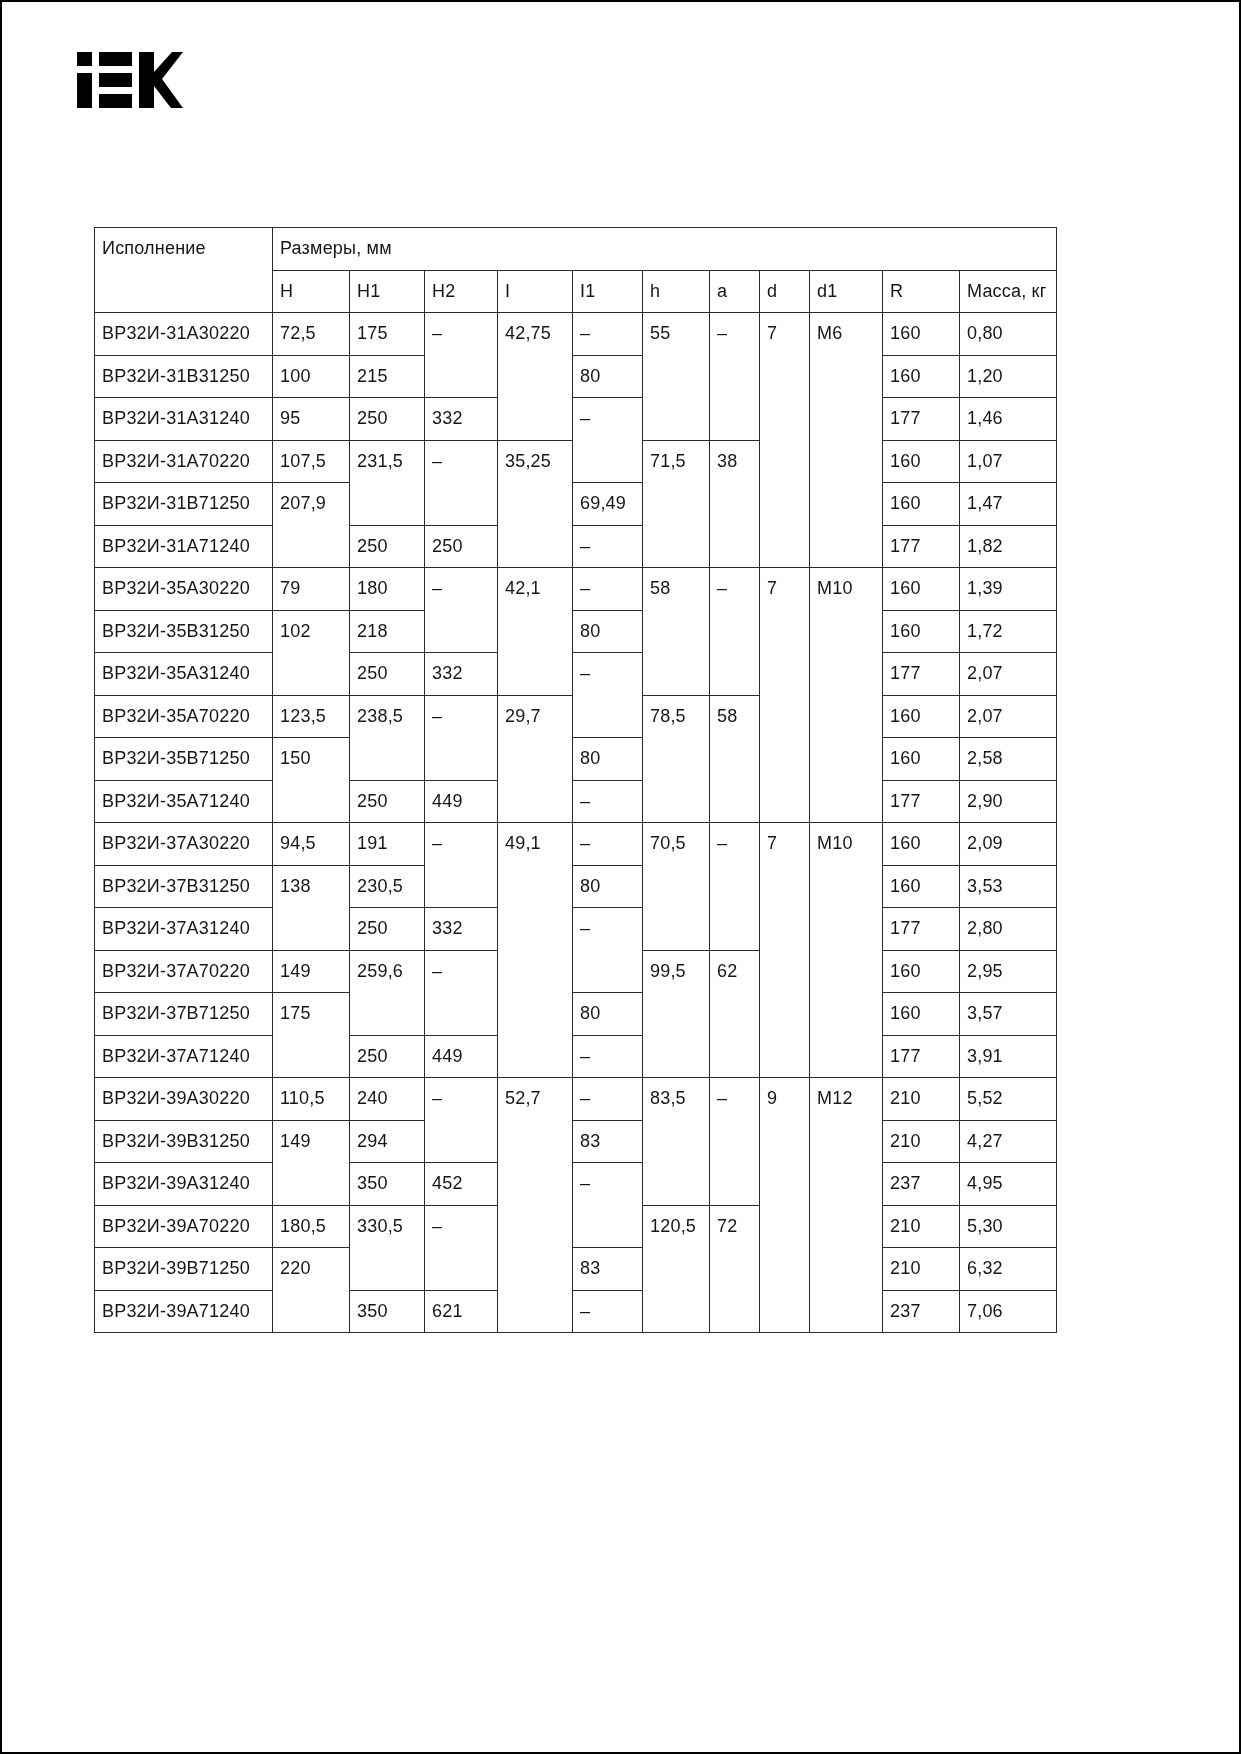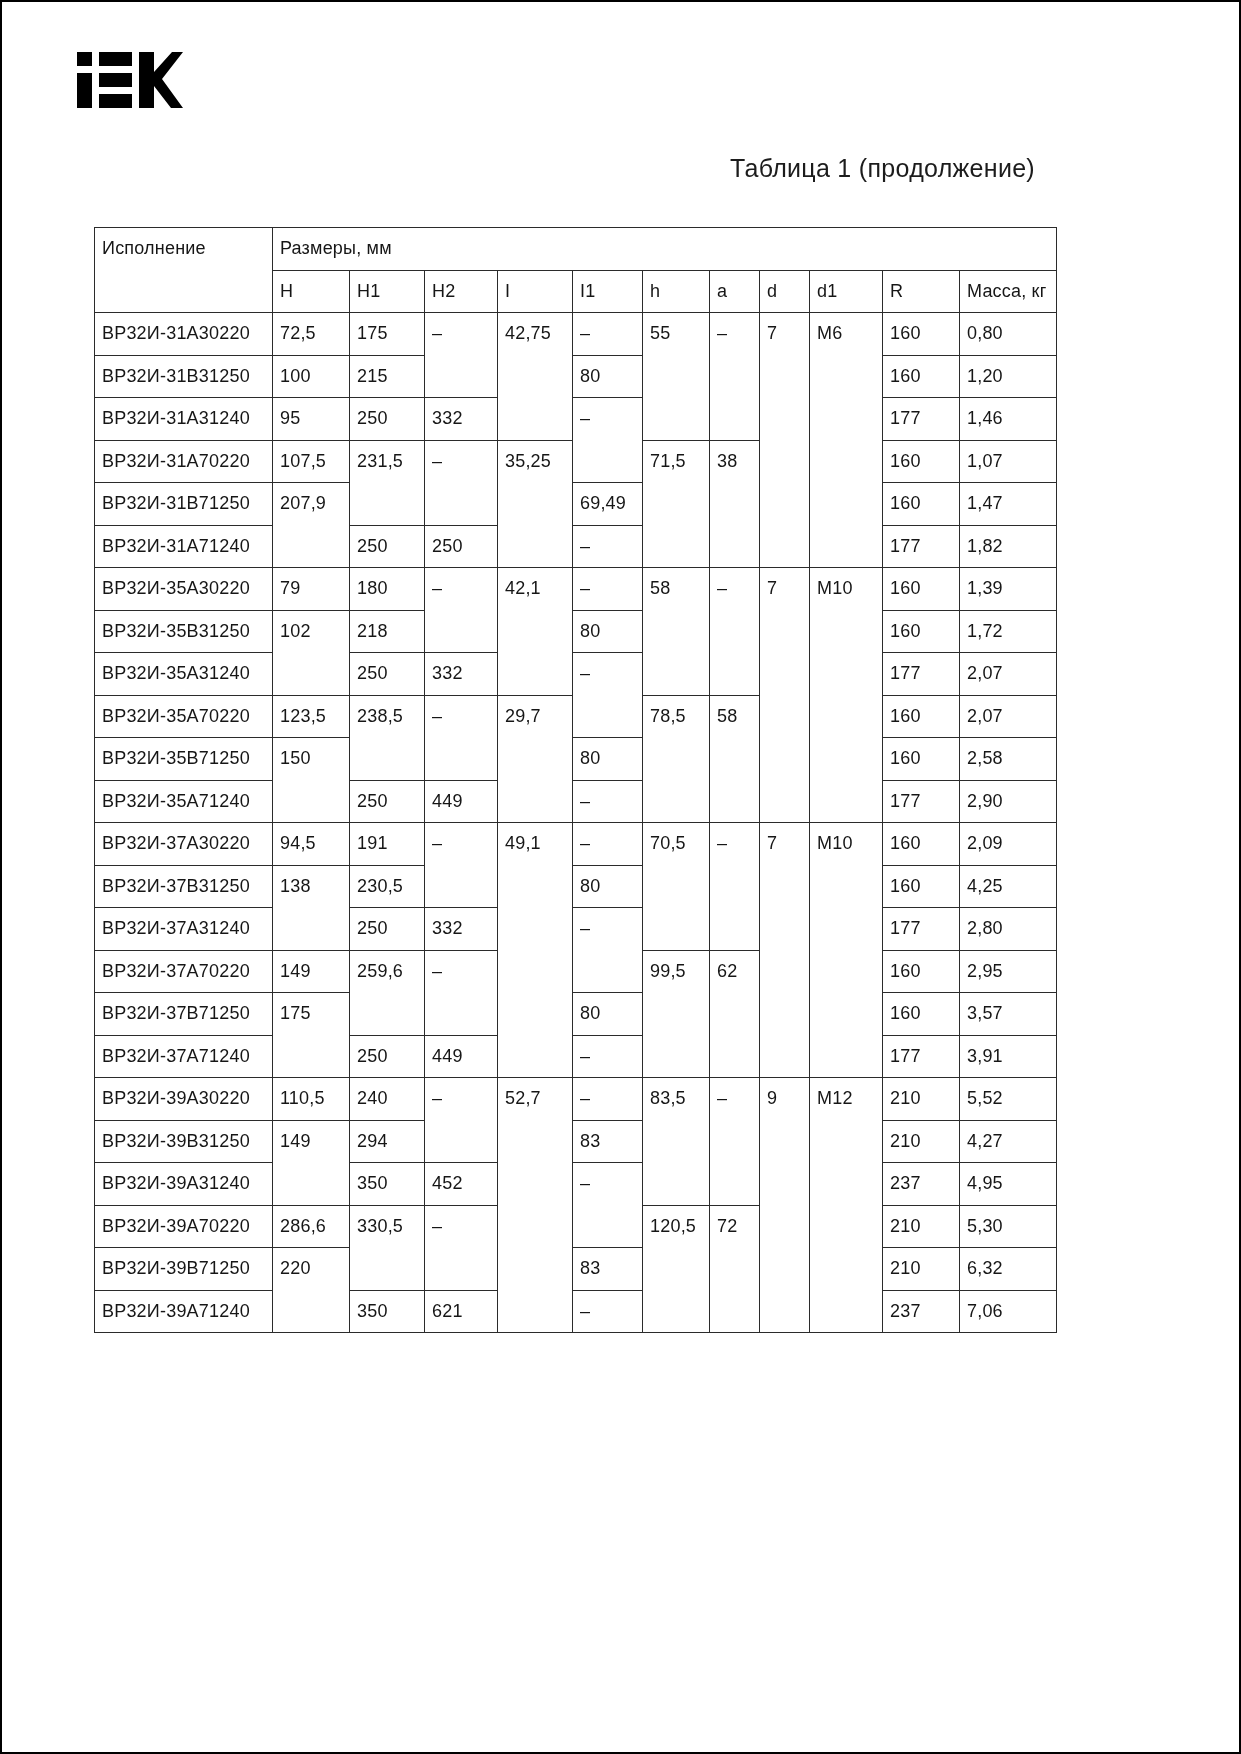--- a/index.html
+++ b/index.html
@@ -52,21 +52,20 @@
         <rect x="0" y="0" width="15" height="14"></rect>
         <rect x="0" y="21" width="15" height="35"></rect>
         <rect x="22" y="0" width="33" height="14"></rect>
         <rect x="22" y="21" width="33" height="14"></rect>
         <rect x="22" y="42" width="33" height="14"></rect>
         <path d="M62,0 h15 v20 L95,0 h11 L85,27 L106,56 h-12 L77,34 v22 h-15 z"></path>
       </g>
     </svg>
   </div>
 
-  <div class="title">Таблица 1 (продолжение)</div>
 
   <div class="table-wrap">
     <table class="dims">
       <colgroup id="cols">
           <col style="width: 178px;">
           <col style="width: 77px;">
           <col style="width: 75px;">
           <col style="width: 73px;">
           <col style="width: 75px;">
           <col style="width: 70px;">
@@ -223,21 +222,21 @@
             <td rowspan="6">M10</td>
             <td>160</td>
             <td>2,09</td>
           </tr>
           <tr>
             <td>ВР32И-37В31250</td>
             <td rowspan="2">138</td>
             <td>230,5</td>
             <td>80</td>
             <td>160</td>
-            <td>4,25</td>
+            <td>3,53</td>
           </tr>
           <tr>
             <td>ВР32И-37А31240</td>
             <td>250</td>
             <td>332</td>
             <td rowspan="2">–</td>
             <td>177</td>
             <td>2,80</td>
           </tr>
           <tr>
@@ -290,21 +289,21 @@
           <tr>
             <td>ВР32И-39А31240</td>
             <td>350</td>
             <td>452</td>
             <td rowspan="2">–</td>
             <td>237</td>
             <td>4,95</td>
           </tr>
           <tr>
             <td>ВР32И-39А70220</td>
-            <td>286,6</td>
+            <td>180,5</td>
             <td rowspan="2">330,5</td>
             <td rowspan="2">–</td>
             <td rowspan="3">120,5</td>
             <td rowspan="3">72</td>
             <td>210</td>
             <td>5,30</td>
           </tr>
           <tr>
             <td>ВР32И-39В71250</td>
             <td rowspan="2">220</td>

